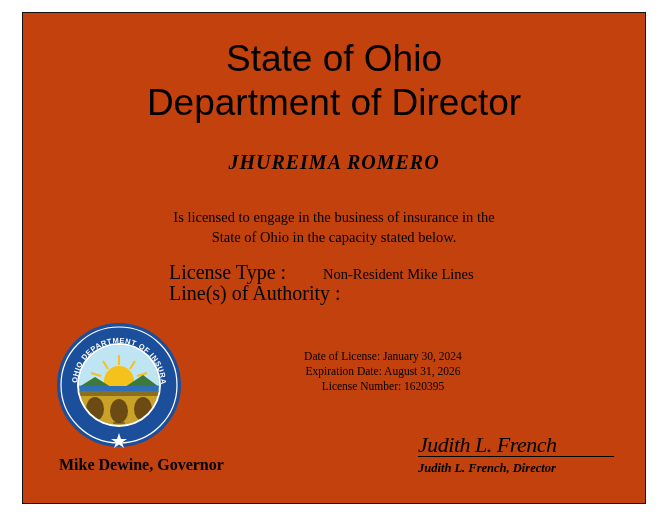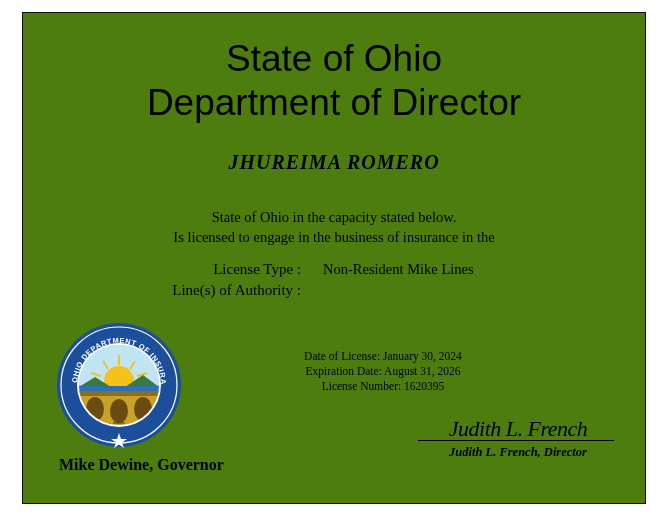--- a/index.html
+++ b/index.html
@@ -13,21 +13,21 @@
     font-family: "Liberation Sans", sans-serif;
     overflow: hidden;
   }
   .certificate {
     position: absolute;
     left: 22px;
     top: 12px;
     width: 624px;
     height: 492px;
     border: 1px solid #111111;
-    background: #4d7c0f;
+    background: #c2410c;
     box-sizing: border-box;
   }
   .title-block {
     text-align: center;
     margin-top: 24px;
   }
   .title-line {
     font-family: "Liberation Sans", sans-serif;
     font-size: 37px;
     font-weight: normal;
@@ -57,23 +57,23 @@
     margin-top: 14px;
     padding-left: 146px;
   }
   .field-row {
     display: flex;
     align-items: baseline;
     height: 21px;
   }
   .field-label {
     font-family: "Liberation Serif", serif;
-    font-size: 15px;
-    color: #000000;
-    text-align: right;
+    font-size: 20px;
+    color: #000000;
+    text-align: left;
     width: 132px;
     white-space: nowrap;
   }
   .field-value {
     font-family: "Liberation Serif", serif;
     font-size: 14.5px;
     color: #000000;
     padding-left: 22px;
     white-space: nowrap;
   }
@@ -115,23 +115,23 @@
     left: 36px;
     top: 48px;
     font-family: "Liberation Serif", serif;
     font-size: 16px;
     font-weight: bold;
     color: #000000;
   }
   .director-sig {
     position: absolute;
     left: 395px;
-    top: 8px;
+    top: 24px;
     width: 200px;
-    text-align: center;
+    text-align: left;
   }
   .sig-script {
     font-family: "Liberation Serif", serif;
     font-style: italic;
     font-size: 22px;
     color: #000000;
     white-space: nowrap;
     letter-spacing: -0.5px;
   }
   .sig-rule {
@@ -154,22 +154,22 @@
 <div class="certificate">
 
   <div class="title-block">
     <div class="title-line">State of Ohio</div>
     <div class="title-line">Department of Director</div>
   </div>
 
   <div class="licensee-name">JHUREIMA  ROMERO</div>
 
   <div class="statement">
+    <div>Is licensed to engage in the business of insurance in the</div>
     <div>State of Ohio in the capacity stated below.</div>
-    <div>Is licensed to engage in the business of insurance in the</div>
   </div>
 
   <div class="fields">
     <div class="field-row">
       <div class="field-label">License Type :</div>
       <div class="field-value">Non-Resident Mike Lines</div>
     </div>
     <div class="field-row second">
       <div class="field-label">Line(s) of Authority :</div>
     </div>

